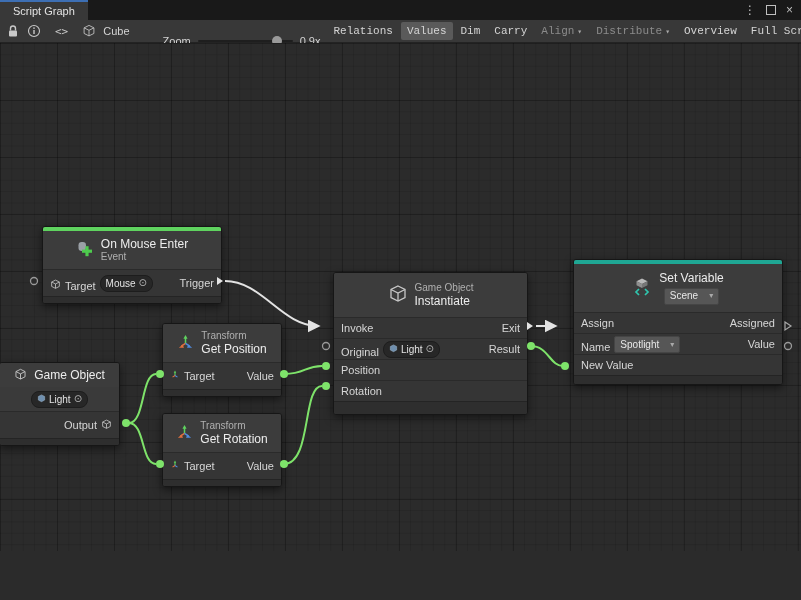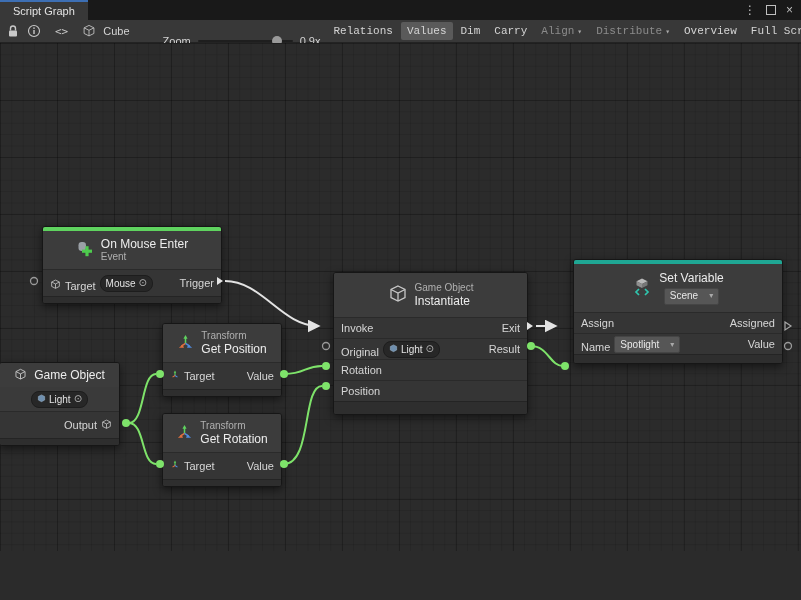--- a/index.html
+++ b/index.html
@@ -304,26 +304,26 @@
             <span>Light</span>
             <span class="tgt">⊙</span>
           </span>
         </span>
         <span class="right">
             <span>Result</span>
           </span>
       </div>
       <div class="nrow h20">
         <span class="left">
+            <span>Position</span>
+          </span>
+      </div>
+      <div class="nrow h20">
+        <span class="left">
             <span>Rotation</span>
-          </span>
-      </div>
-      <div class="nrow h20">
-        <span class="left">
-            <span>Position</span>
           </span>
       </div>
       <div class="nfoot" style="height:12px;"></div>
     </div>
 
     <div class="node" style="left:573px;top:216px;width:210px;">
       <div class="accent-teal"></div>
       <div class="nhead" style="height:48px;">
         <span>
           <svg width="20" height="20" viewBox="0 0 20 20">
@@ -353,20 +353,25 @@
       <div class="nrow h20">
         <span class="left">
           <span>Name</span>
           <span class="dd">
             <span>Spotlight</span>
             <span class="ddarrow">▾</span>
           </span>
         </span>
         <span class="right">
             <span>Value</span>
+          </span>
+      </div>
+      <div class="nrow h20">
+        <span class="left">
+            <span>New Value</span>
           </span>
       </div>
       <div class="nfoot" style="height:8px;"></div>
     </div>
 
     <svg id="wires" viewBox="0 0 801 557">
       <defs>
         <marker id="arrow" viewBox="0 0 10 10" refX="8" refY="5" markerWidth="6.5" markerHeight="6.5" orient="auto">
           <path d="M0 0 L10 5 L0 10 z" fill="#e3e3e3"></path>
         </marker>

